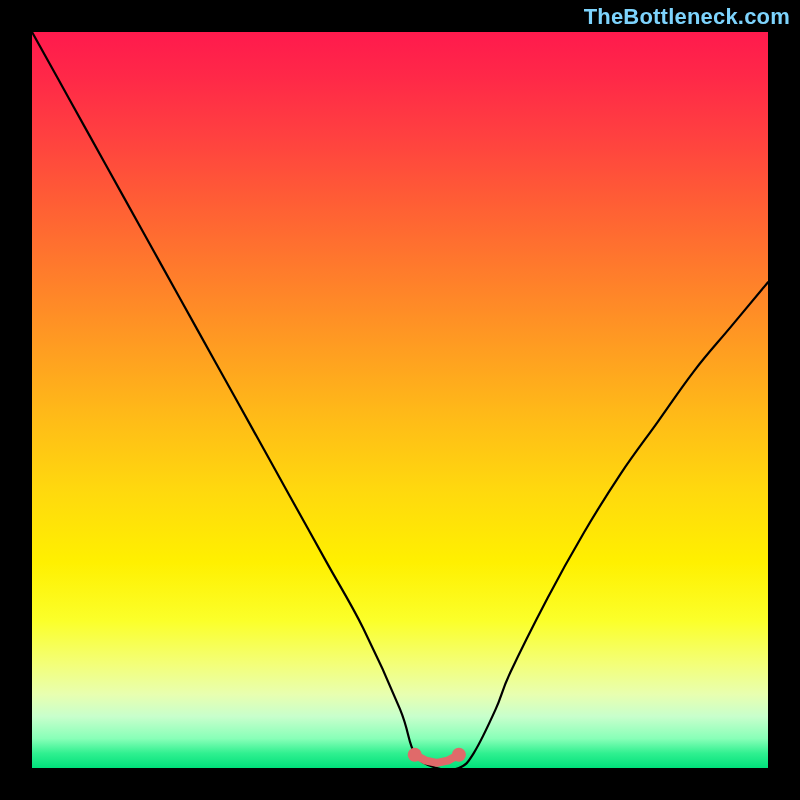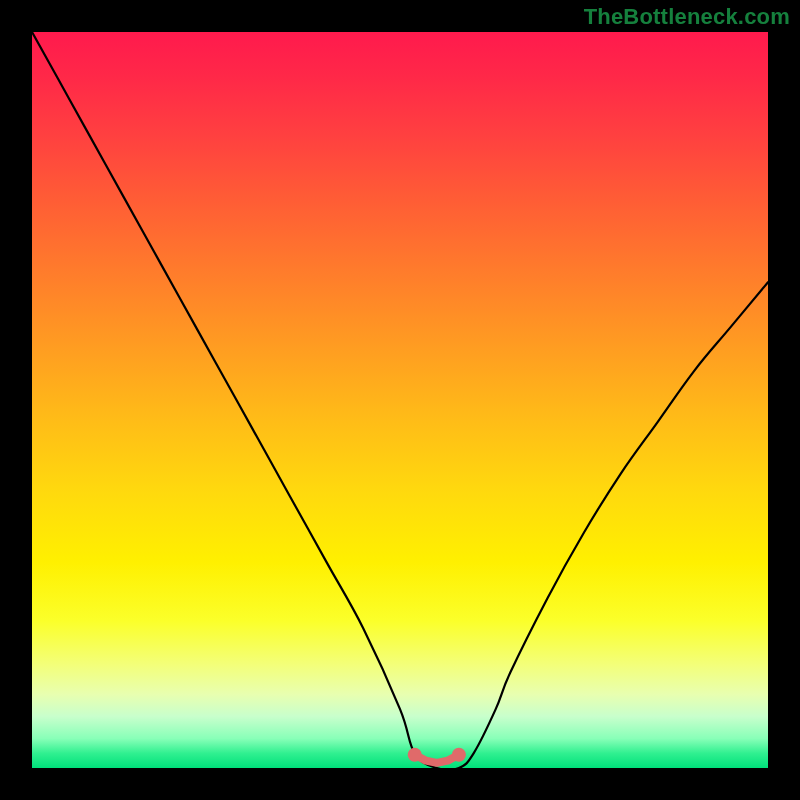--- a/index.html
+++ b/index.html
@@ -48,21 +48,21 @@
       #00e07a 100%
     );
   }
   .watermark {
     position: absolute;
     top: 4px;
     right: 10px;
     font-family: Arial, Helvetica, sans-serif;
     font-size: 22px;
     font-weight: 600;
-    color: #15803d;
+    color: #7dd3fc;
     letter-spacing: 0.2px;
     user-select: none;
   }
   svg.curve {
     position: absolute;
     inset: 0;
   }
 </style>
 </head>
 <body>

